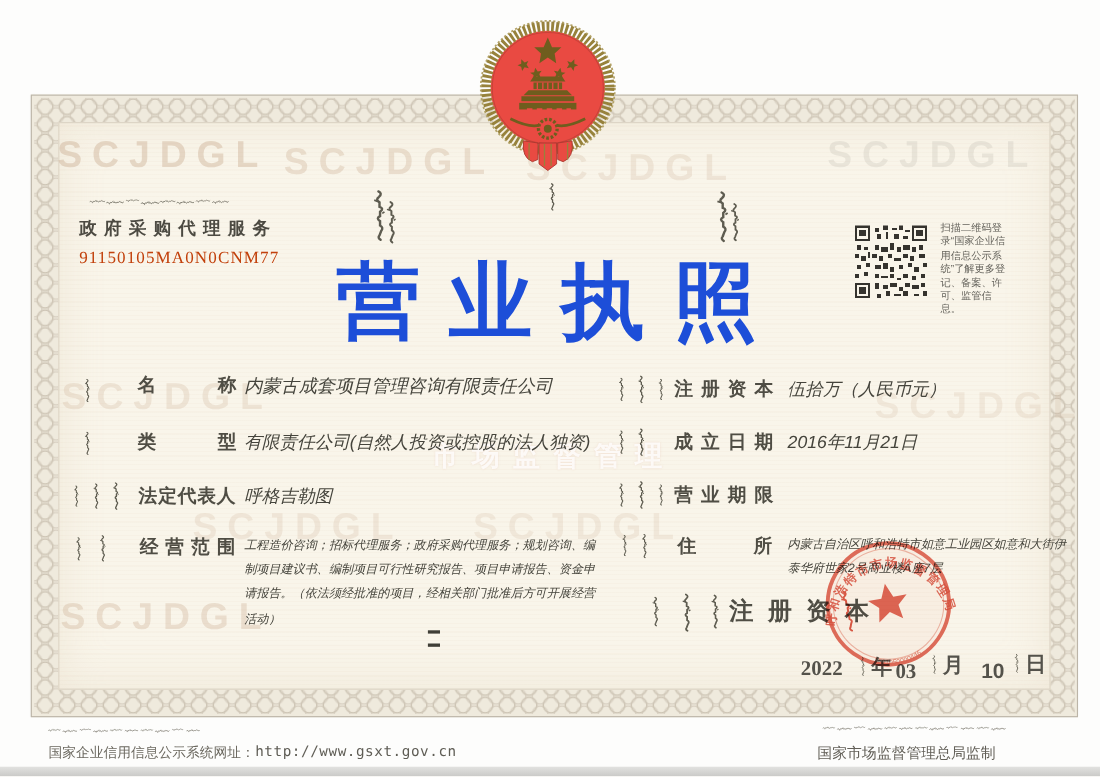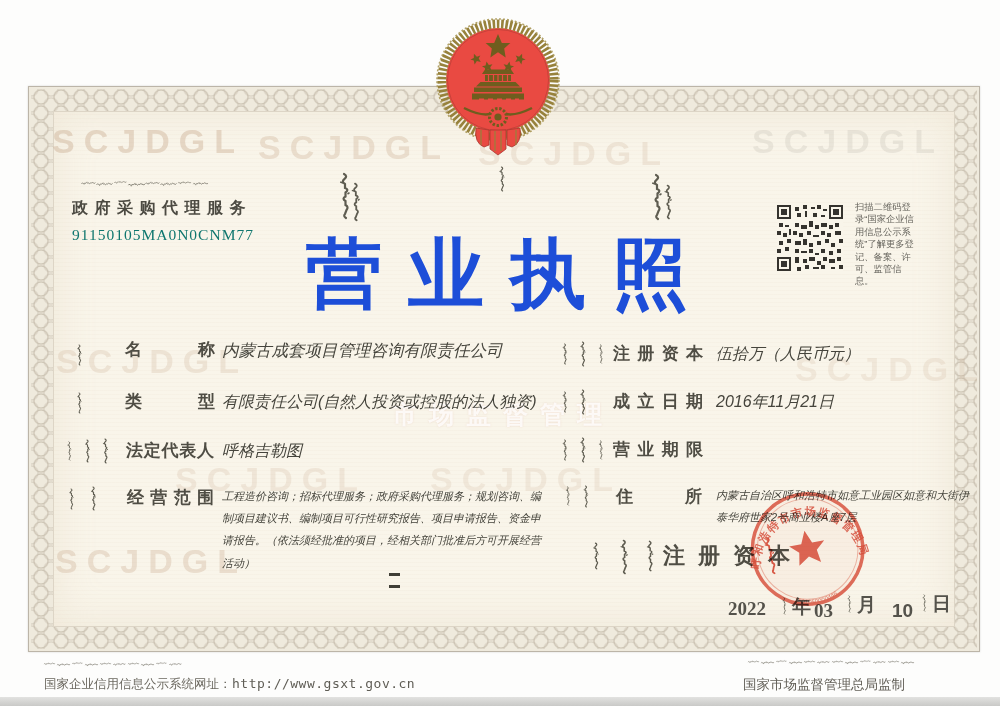--- a/index.html
+++ b/index.html
@@ -28,21 +28,21 @@
   .spread{display:inline-block;text-align:justify;text-align-last:justify;}
   .val{color:#45443c;font-size:16px;font-style:italic;}
   .mg{position:absolute;color:#5e5c50;}
   .mgrow{position:absolute;display:flex;gap:3px;color:#6d6a5e;}
   .mgrow svg{transform:rotate(-90deg);}
 
   .title{position:absolute;left:306px;top:224px;font-size:76px;font-weight:900;
          letter-spacing:26px;color:#1d4ed8;font-family:"Liberation Sans",sans-serif;white-space:nowrap;}
   .cclabel{position:absolute;left:72px;top:198px;font-size:16px;font-weight:bold;
            letter-spacing:6.5px;color:#4c4a42;white-space:nowrap;}
-  .cccode{position:absolute;left:72px;top:226px;font-size:15.5px;color:#0f766e;
+  .cccode{position:absolute;left:72px;top:226px;font-size:15.5px;color:#c2410c;
           font-family:"Liberation Serif",serif;letter-spacing:1px;}
 
   .qrcap{position:absolute;left:855px;top:201px;width:64px;font-size:9.3px;line-height:12.4px;
          color:#66645d;word-break:break-all;}
 
   .foot{color:#6b685f;font-size:12.5px;white-space:nowrap;}
   .url{font-family:"DejaVu Sans Mono",monospace;letter-spacing:.5px;color:#5f5d55;font-size:13px;}
 
   .datec{color:#54524b;font-size:19px;font-weight:bold;position:absolute;white-space:nowrap;}
 

